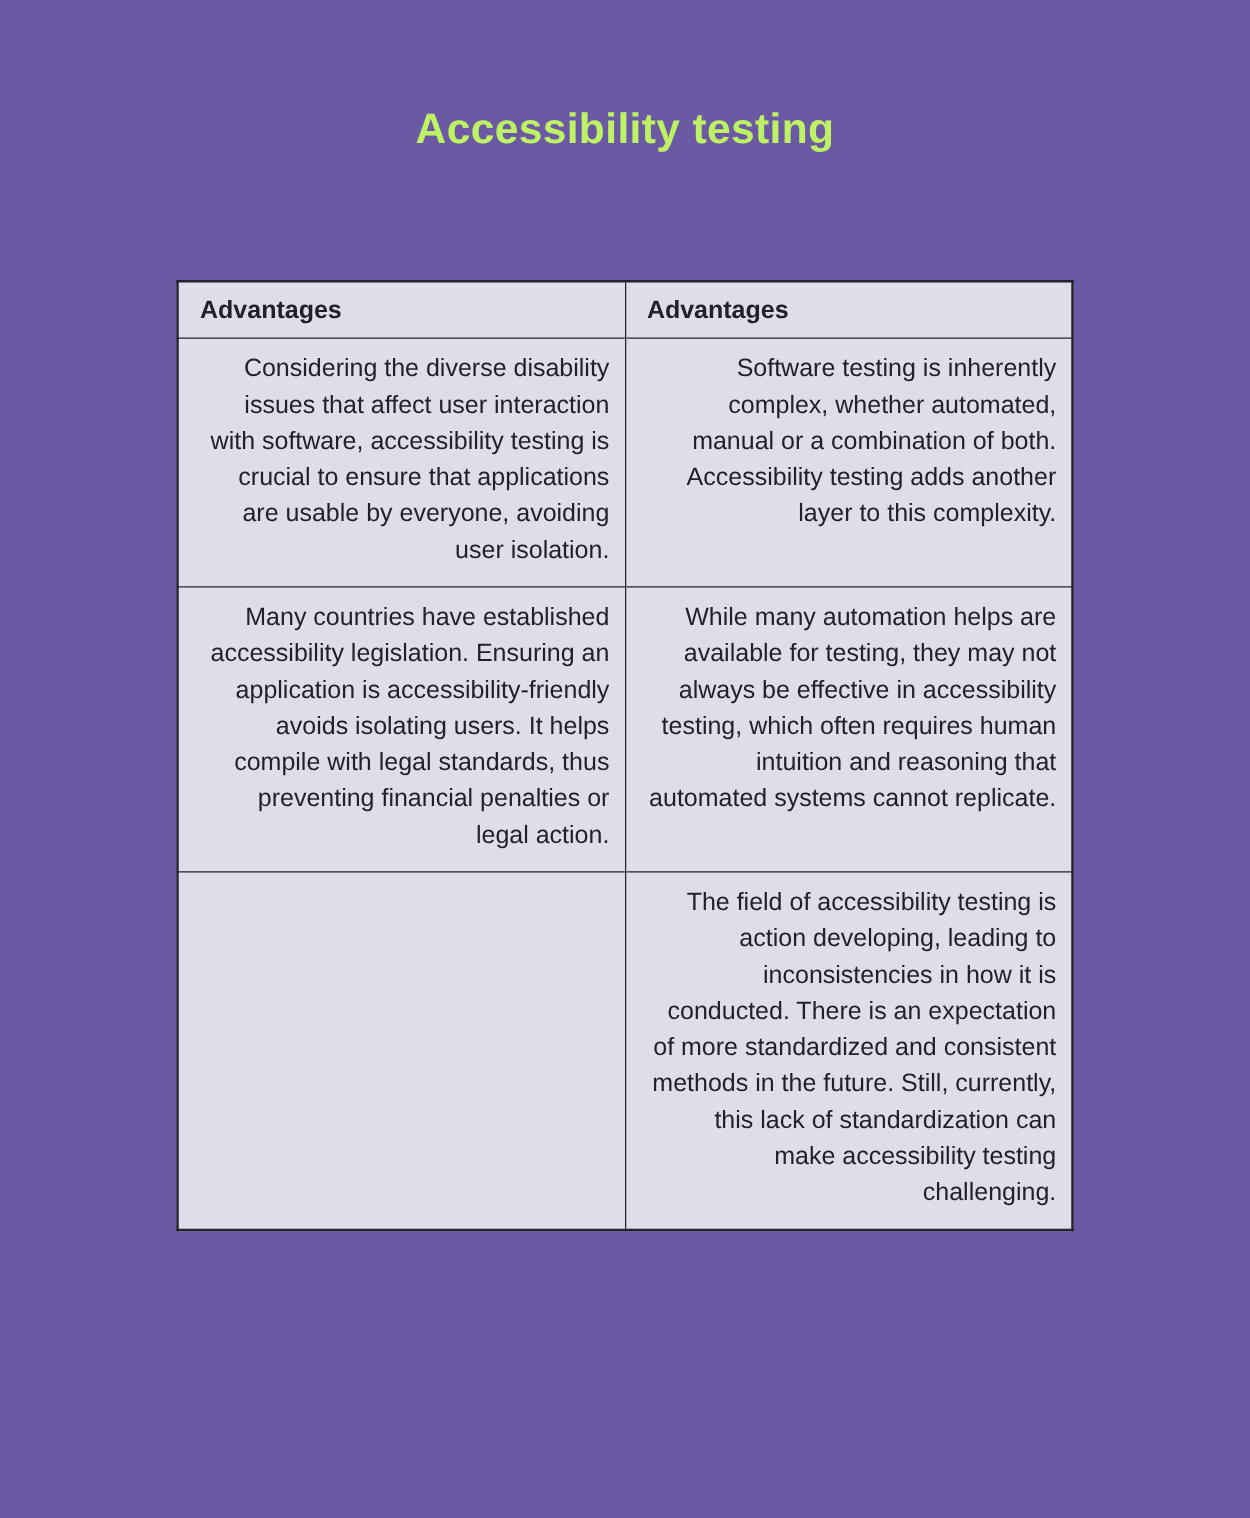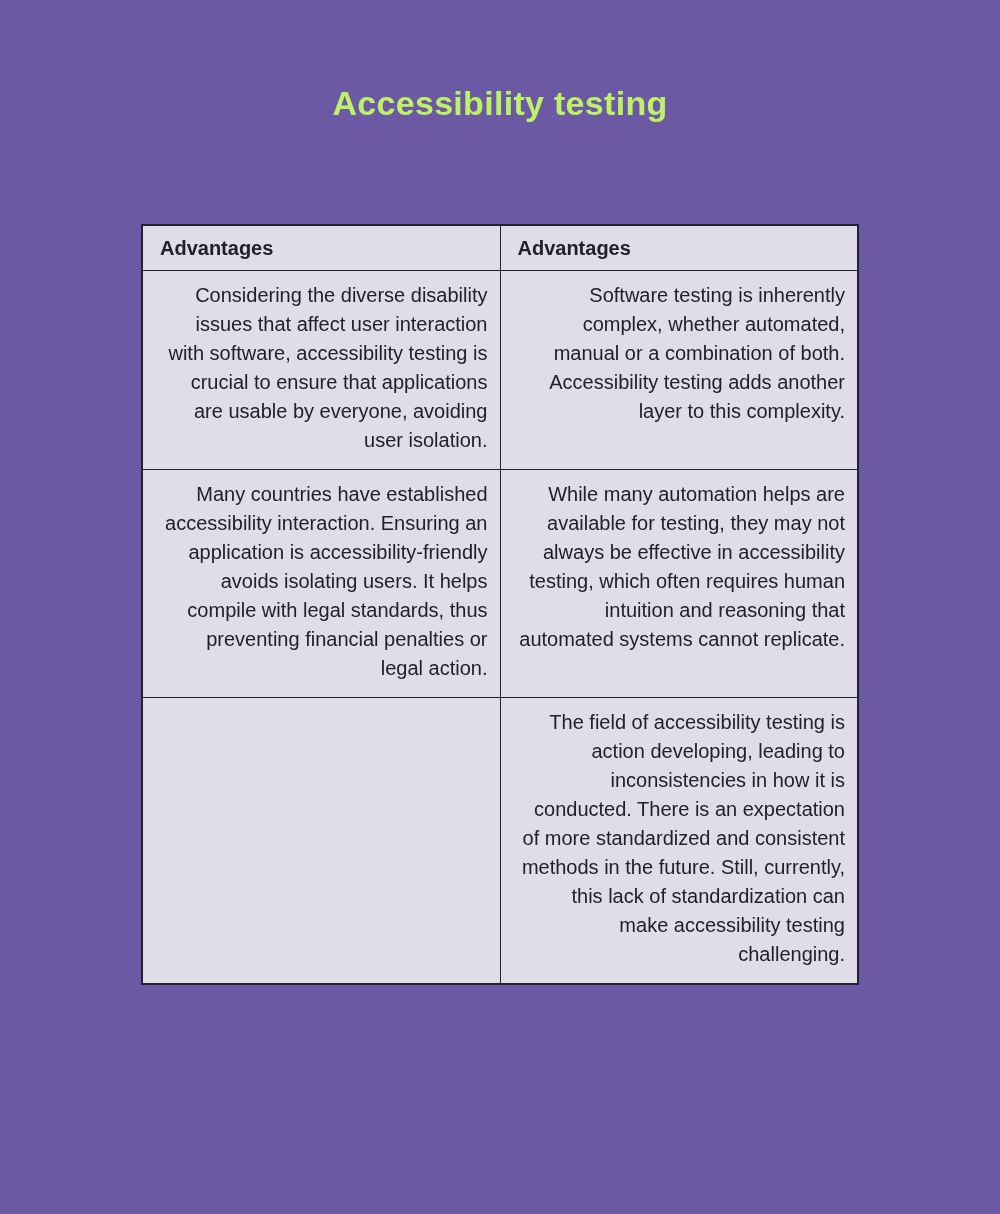--- a/index.html
+++ b/index.html
@@ -61,21 +61,21 @@
         <th>Advantages</th>
         <th>Advantages</th>
       </tr>
     </thead>
     <tbody>
       <tr>
         <td>Considering the diverse disability issues that affect user interaction with software, accessibility testing is crucial to ensure that applications are usable by everyone, avoiding user isolation.</td>
         <td>Software testing is inherently complex, whether automated, manual or a combination of both. Accessibility testing adds another layer to this complexity.</td>
       </tr>
       <tr>
-        <td>Many countries have established accessibility interaction. Ensuring an application is accessibility-friendly avoids isolating users. It helps compile with legal standards, thus preventing financial penalties or legal action.</td>
+        <td>Many countries have established accessibility legislation. Ensuring an application is accessibility-friendly avoids isolating users. It helps compile with legal standards, thus preventing financial penalties or legal action.</td>
         <td>While many automation helps are available for testing, they may not always be effective in accessibility testing, which often requires human intuition and reasoning that automated systems cannot replicate.</td>
       </tr>
       <tr>
         <td></td>
         <td>The field of accessibility testing is action developing, leading to inconsistencies in how it is conducted. There is an expectation of more standardized and consistent methods in the future. Still, currently, this lack of standardization can make accessibility testing challenging.</td>
       </tr>
     </tbody>
   </table>
 </div>
 

